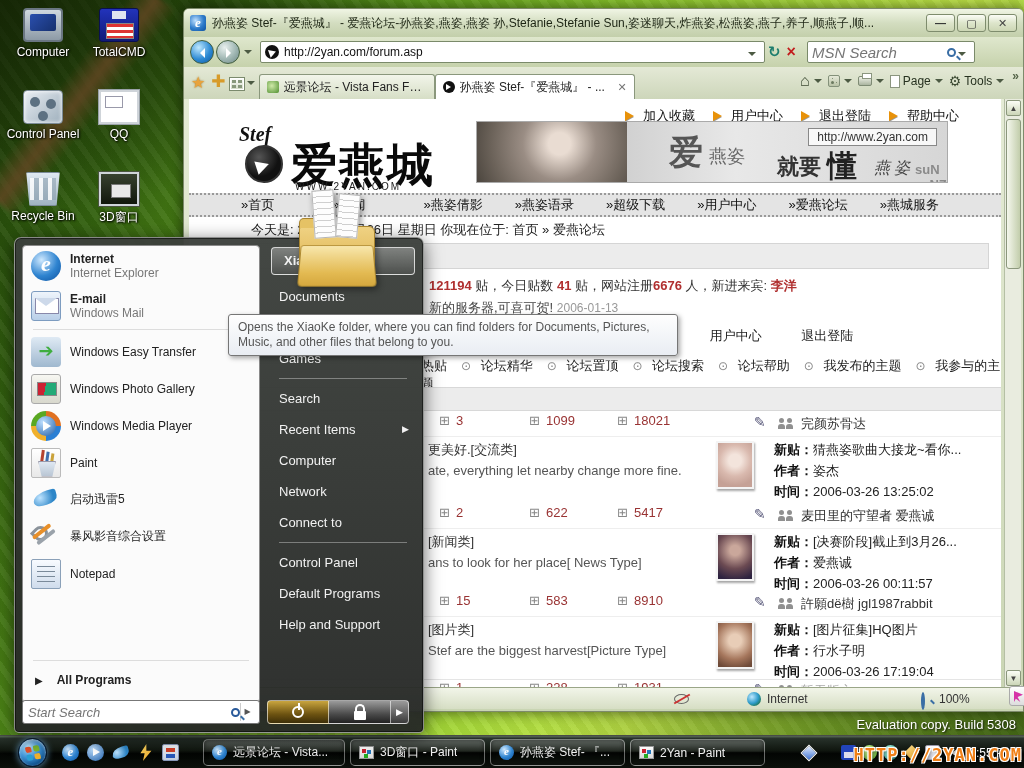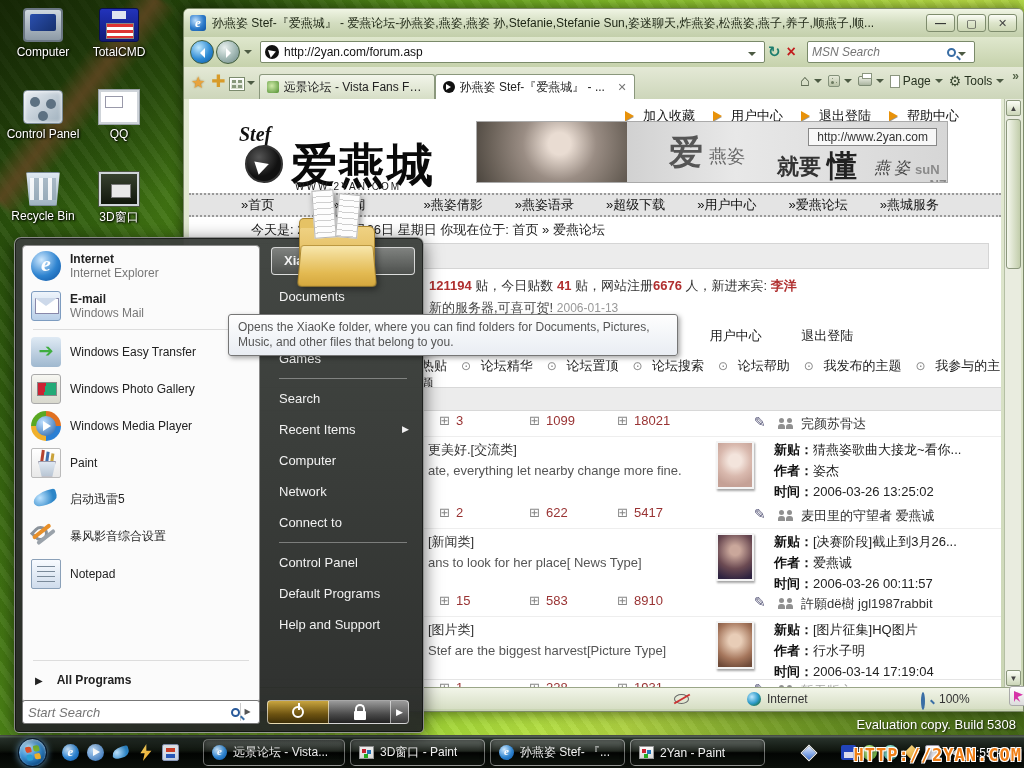--- a/index.html
+++ b/index.html
@@ -72,21 +72,21 @@
     display:flex; align-items:center; padding:0 4px; margin-left:4px; }
   .addr .site { width:14px; height:14px; border-radius:50%; background:#111; position:relative; margin-right:5px; flex:0 0 auto;}
   .addr .site::after { content:""; position:absolute; left:4px; top:3px; width:0; height:0; border:4px solid transparent; border-left:7px solid #fff; transform:rotate(-20deg); }
   .addr input { flex:1; border:none; outline:none; font-size:12px; color:#111; background:transparent;
     font-family:"Liberation Sans","DejaVu Sans",sans-serif; }
   .navico { font-size:15px; margin:0 3px; line-height:22px; }
   .refresh { color:#1d7d6e; font-weight:bold; }
   .stop { color:#c21d1d; font-weight:bold; font-size:16px; }
   .msn { flex:0 0 168px; height:22px; background:#fff; border:1px solid #7a8a6a; border-radius:2px;
     display:flex; align-items:center; padding:0 4px; margin-left:8px; }
-  .msn input { flex:1; border:none; outline:none; font-style:italic; font-size:12px; color:#777; background:transparent;
+  .msn input { flex:1; border:none; outline:none; font-style:italic; font-size:15px; color:#777; background:transparent;
     font-family:"Liberation Sans","DejaVu Sans",sans-serif; width:100px;}
   .mag { width:9px; height:9px; border:2px solid #3a6ea5; border-radius:50%; position:relative; flex:0 0 auto;}
   .mag::after { content:""; position:absolute; left:7px; top:7px; width:5px; height:2px; background:#3a6ea5; transform:rotate(45deg); }
 
   .ie-tabs { position:absolute; left:0; top:58px; right:0; height:32px; display:flex; align-items:flex-end;
     background:linear-gradient(#e4e9d6,#cdd6ba); padding:0 4px; }
   .tabico { margin:0 3px 7px 3px; }
   .star { color:#e8a33d; font-size:16px; text-shadow:0 0 2px #9a6a12; }
   .plus { color:#d79b2a; font-size:17px; font-weight:bold; }
   .qtabs { width:16px; height:14px; margin-bottom:8px; position:relative; }
@@ -567,21 +567,21 @@
           <span class="ppl"></span>
         <span class="mod">許願dë樹 jgl1987rabbit</span>
       </div>
       <div class="f-rowdetail" style="top:518px;height:60px;">
         <div class="l1">[图片类]</div>
         <div class="l2">Stef are the biggest harvest[Picture Type]</div>
         <div class="avatar av2"></div>
         <div class="f-postinfo">
           <div><b>新贴：</b><span>[图片征集]HQ图片</span></div>
           <div><b>作者：</b><span>行水子明</span></div>
-          <div><b>时间：</b><span>2006-03-14 17:19:04</span></div>
+          <div><b>时间：</b><span>2006-03-26 17:19:04</span></div>
         </div>
       </div>
 
       <div class="f-rowstats" style="top:580px;border-top:1px solid #e5e5e5;">
         <span class="grid gridg" style="left:250px;">⊞</span>
           <span class="num" style="left:267px;">1</span>
         <span class="grid gridg" style="left:340px;">⊞</span>
           <span class="num" style="left:357px;">228</span>
         <span class="grid gridg" style="left:428px;">⊞</span>
           <span class="num" style="left:445px;">1931</span>

